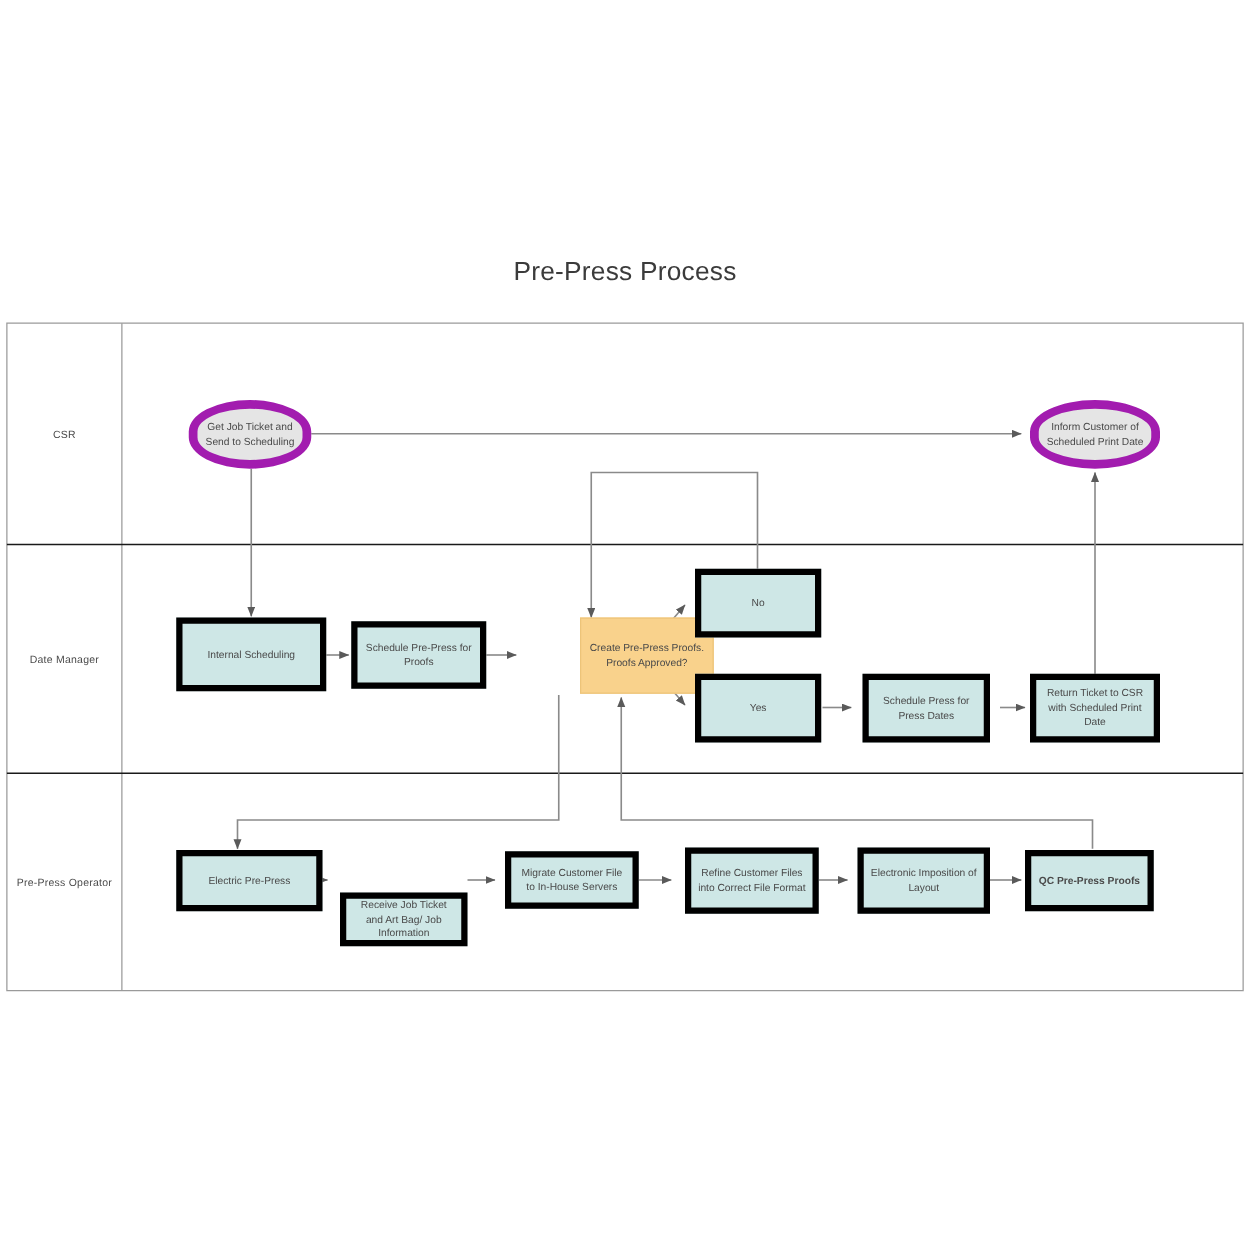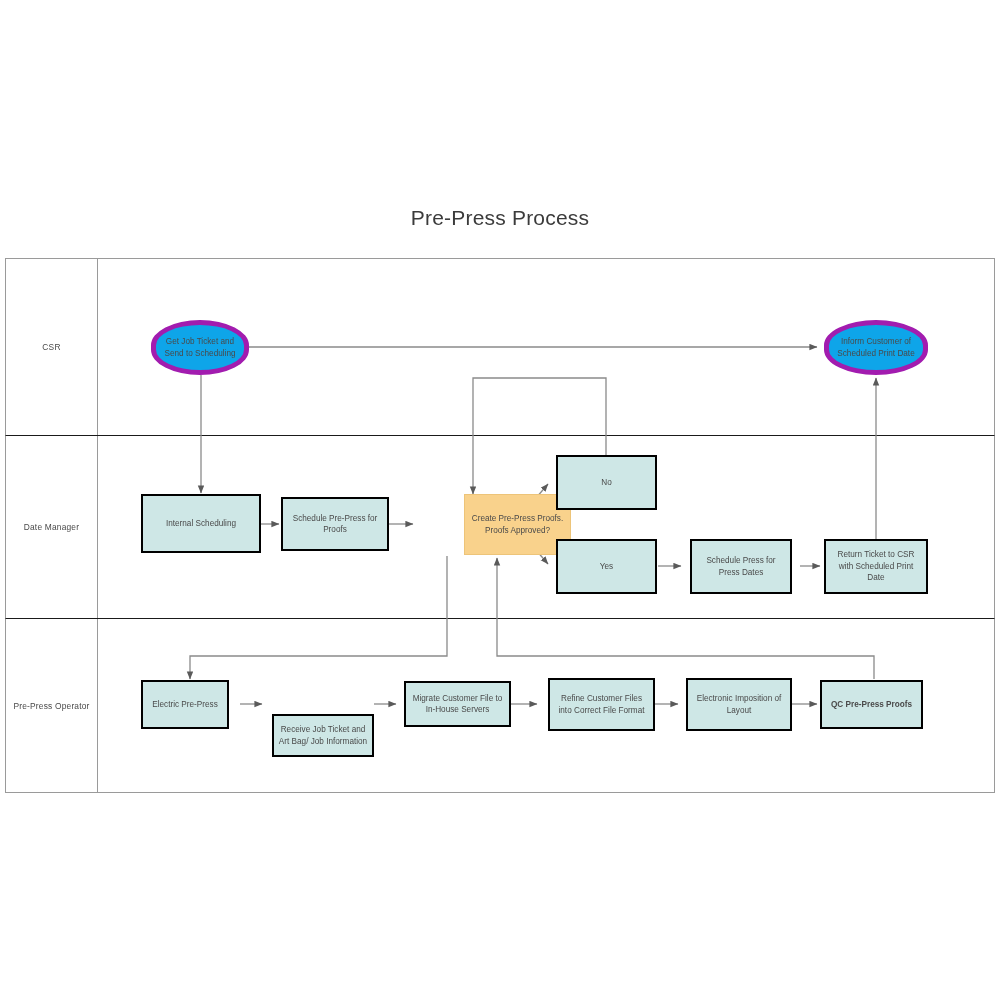--- a/index.html
+++ b/index.html
@@ -42,30 +42,30 @@
     text-align: center;
     font-size: 8.2px;
     line-height: 11.5px;
     color: #4a4a4a;
     font-family: "Liberation Sans", sans-serif;
     padding: 2px 4px;
     z-index: 3;
   }
   .node-rect-teal {
     background: #cee7e6;
-    border: 2px solid #000000;
+    border: 5px solid #000000;
   }
   .node-rect-orange {
     background: #f9d28c;
     border: 1px solid #edc479;
     margin-left: 48px;
   }
   .node-oval-blue {
-    background: #0ea5e9;
-    border: 5px solid #a21caf;
+    background: #e5e5e5;
+    border: 7px solid #a21caf;
     border-radius: 50% / 46%;
   }
   .lane-label {
     position: absolute;
     display: flex;
     align-items: center;
     justify-content: center;
     text-align: left;
     font-size: 8.4px;
     color: #4a4a4a;
@@ -161,21 +161,21 @@
   <div class="node node-rect-teal" style="left:556px; top:539px; width:101px; height:55px;">
     <span>Yes</span>
   </div>
   <div class="node node-rect-teal" style="left:690px; top:539px; width:102px; height:55px;">
     <span>Schedule Press for Press Dates</span>
   </div>
   <div class="node node-rect-teal" style="left:824px; top:539px; width:104px; height:55px;">
     <span>Return Ticket to CSR with Scheduled Print Date</span>
   </div>
 
-  <div class="node node-rect-teal" style="left:141px; top:680px; width:88px; height:49px;">
+  <div class="node node-rect-teal" style="left:141px; top:680px; width:117px; height:49px;">
     <span>Electric Pre-Press</span>
   </div>
   <div class="node node-rect-teal" style="left:272px; top:714px; width:102px; height:43px;">
     <span>Receive Job Ticket and Art Bag/ Job Information</span>
   </div>
   <div class="node node-rect-teal" style="left:404px; top:681px; width:107px; height:46px;">
     <span>Migrate Customer File to In-House Servers</span>
   </div>
   <div class="node node-rect-teal" style="left:548px; top:678px; width:107px; height:53px;">
     <span>Refine Customer Files into Correct File Format</span>

